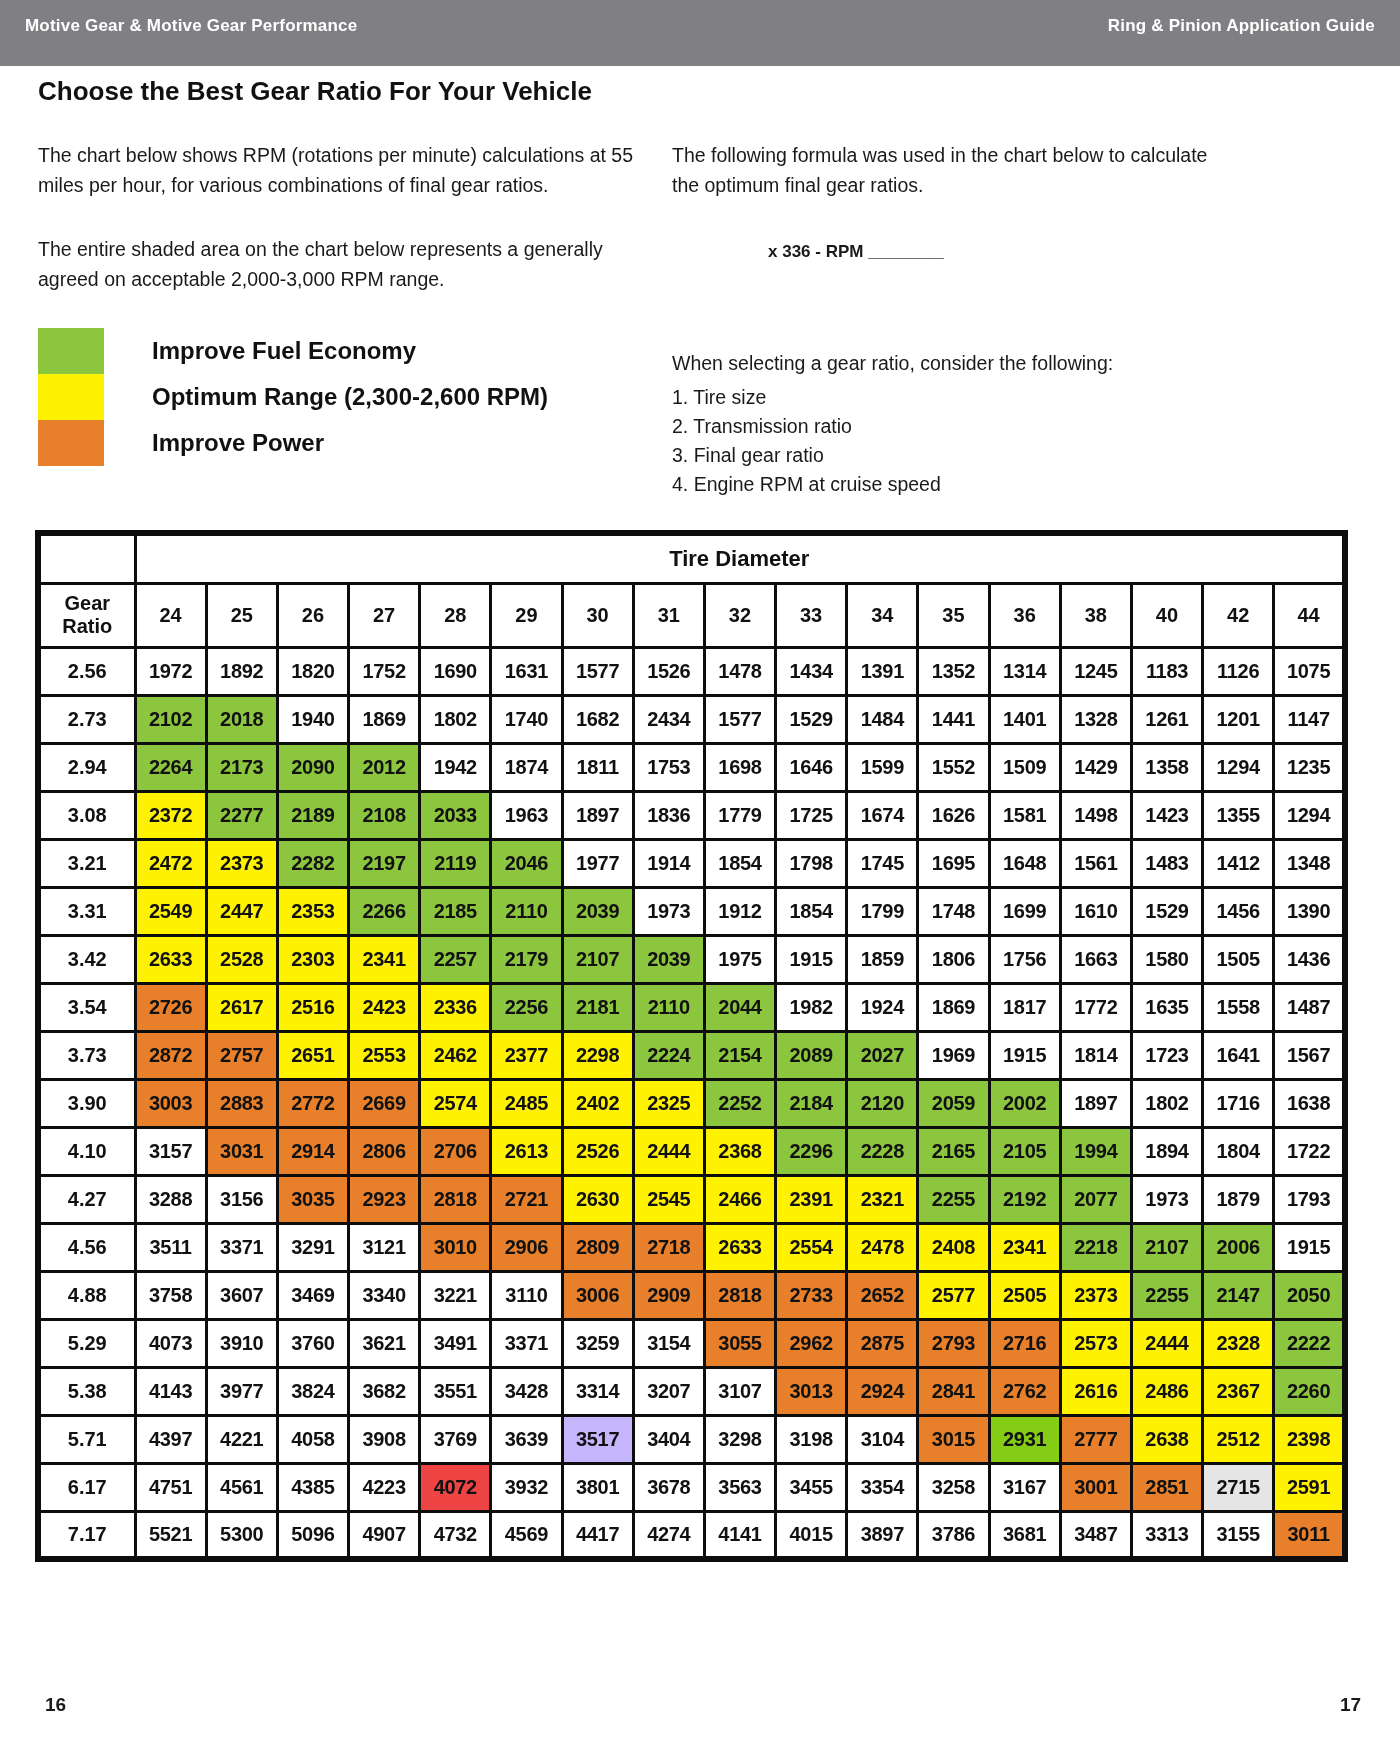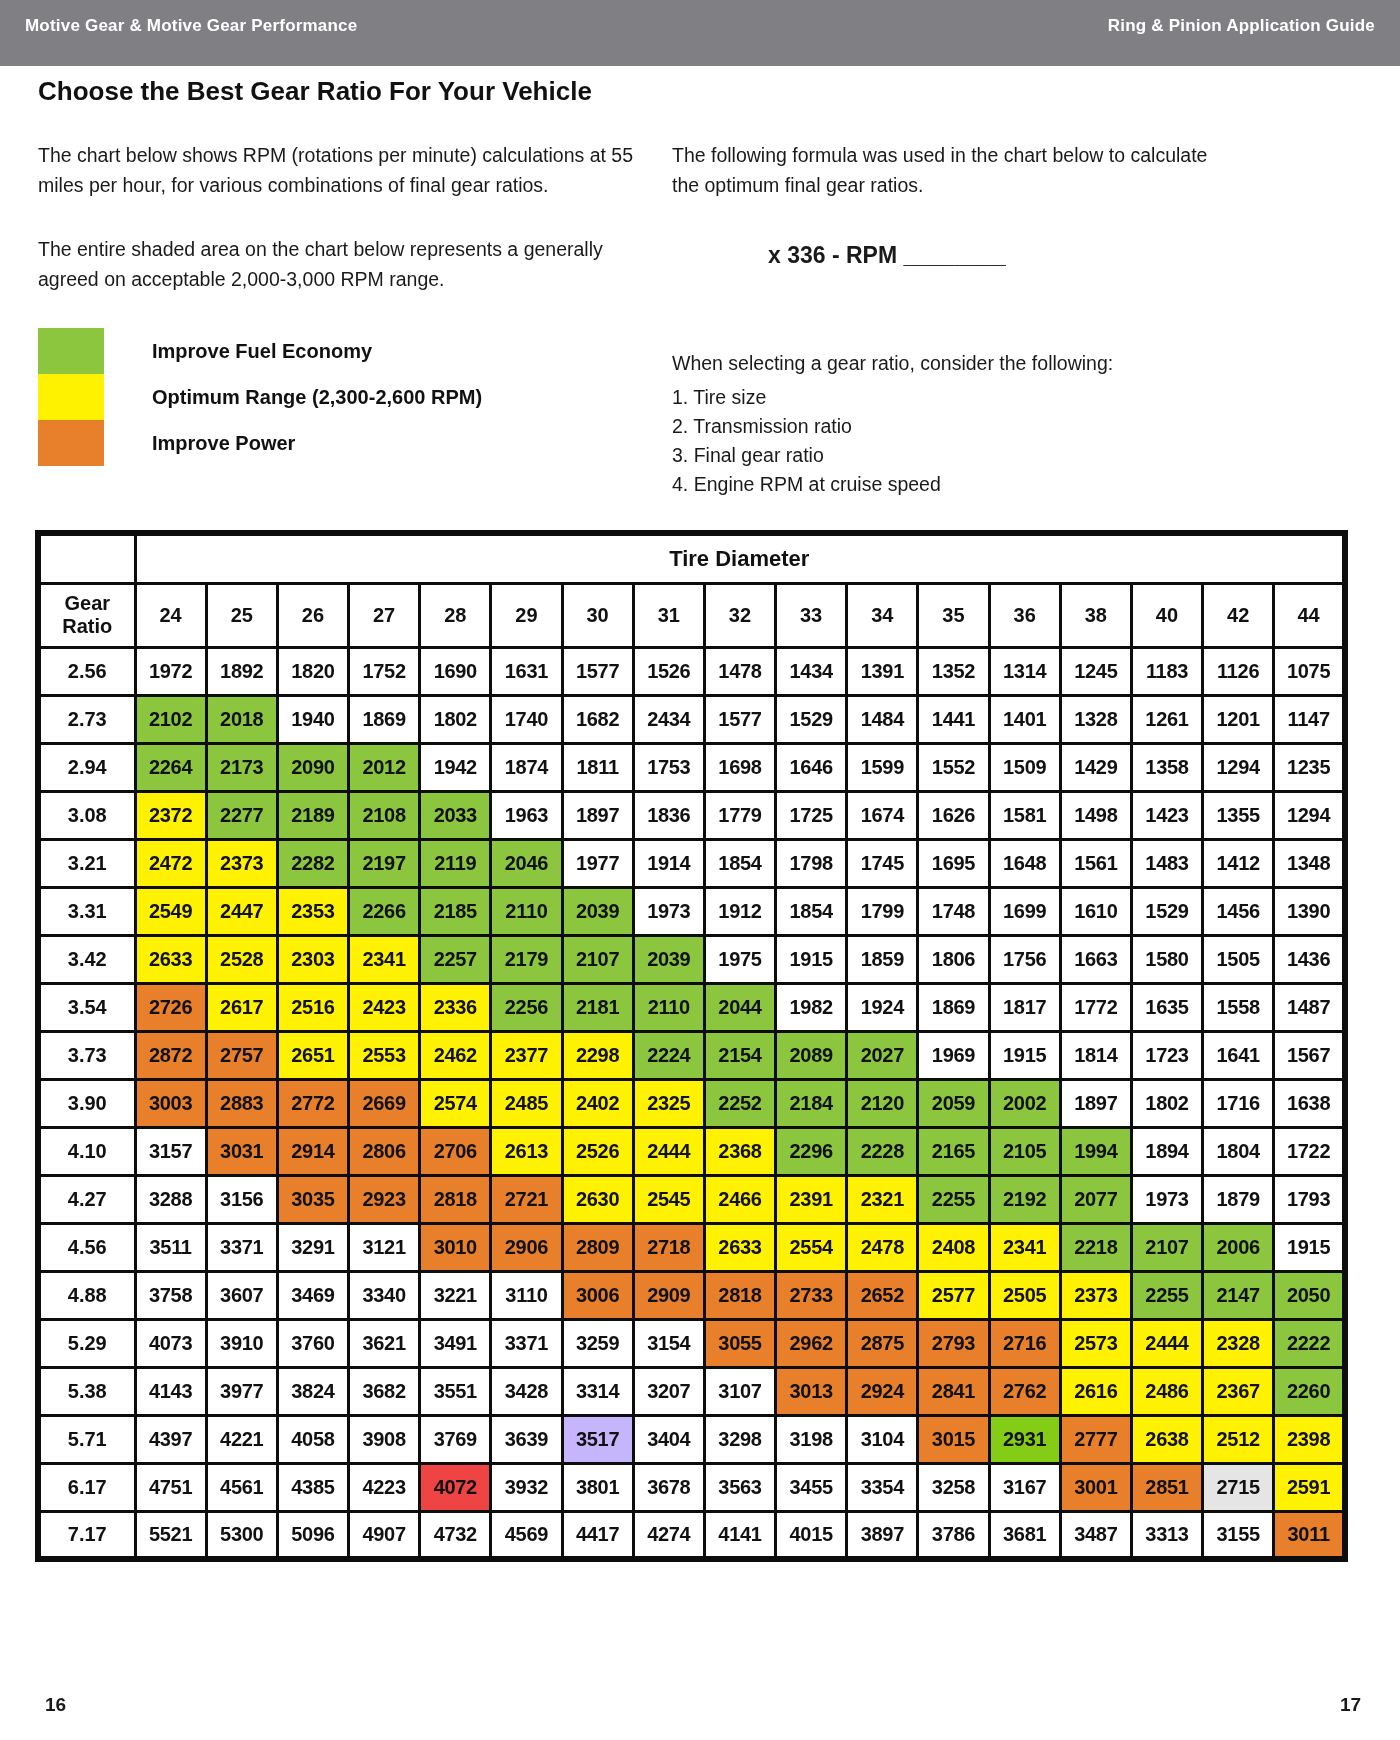--- a/index.html
+++ b/index.html
@@ -13,29 +13,29 @@
     font-weight:bold; font-size:17px; letter-spacing:0.2px; }
 
   .page-title { position:absolute; left:38px; top:76px; font-size:26px; font-weight:bold; color:#111; }
 
   .col-left-p1 { position:absolute; left:38px; top:140px; width:618px; font-size:19.5px; line-height:1.55; }
   .col-left-p2 { position:absolute; left:38px; top:234px; width:618px; font-size:19.5px; line-height:1.55; }
 
   .legend { position:absolute; left:38px; top:328px; }
   .legend-row { display:flex; align-items:center; height:46px; }
   .legend-swatch { width:66px; height:46px; flex:0 0 66px; }
-  .legend-label { margin-left:48px; font-size:20px; font-weight:bold; color:#111; white-space:nowrap; }
+  .legend-label { margin-left:48px; font-size:24px; font-weight:bold; color:#111; white-space:nowrap; }
 
   .col-right-p1 { position:absolute; left:672px; top:140px; width:560px; font-size:19.5px; line-height:1.55; }
 
   .formula { position:absolute; left:738px; top:242px; display:flex; align-items:flex-end; }
   .fraction { display:inline-block; text-align:center; }
   .frac-num { font-size:21px; font-weight:bold; border-bottom:4px solid #111; padding:0 16px 6px 16px; }
   .frac-den { font-size:21px; font-weight:bold; padding-top:5px; }
-  .formula-suffix { font-size:23px; font-weight:bold; margin-left:30px; margin-bottom:2px; white-space:nowrap; }
+  .formula-suffix { font-size:17px; font-weight:bold; margin-left:30px; margin-bottom:2px; white-space:nowrap; }
 
   .considerations { position:absolute; left:672px; top:352px; width:560px; font-size:19.5px; }
   .considerations-title { margin-bottom:8px; }
   .consideration-item { line-height:29px; }
 
   .table-wrap { position:absolute; left:35px; top:530px; }
   table.gear-table { border-collapse:collapse; table-layout:fixed; width:1313px;
     border:6px solid #0d0d0d; }
   table.gear-table th, table.gear-table td { border:3px solid #0d0d0d; text-align:center;
     vertical-align:middle; font-weight:bold; color:#111; background:#ffffff; }

